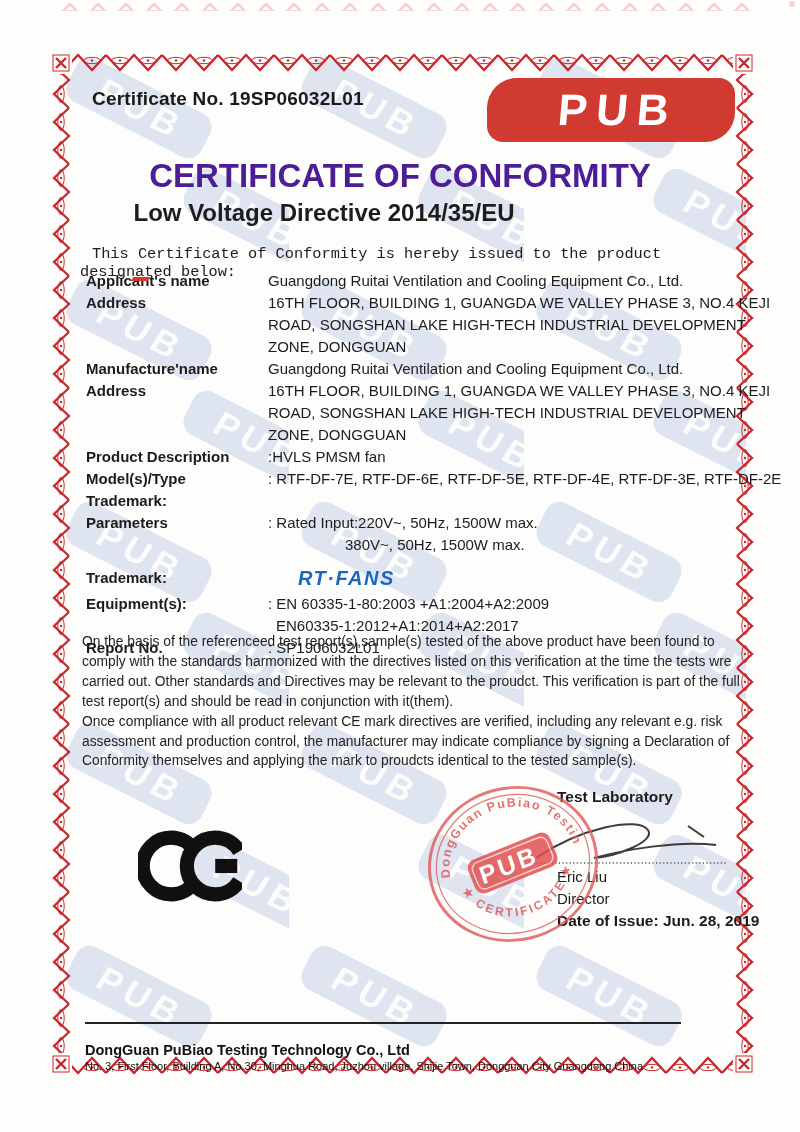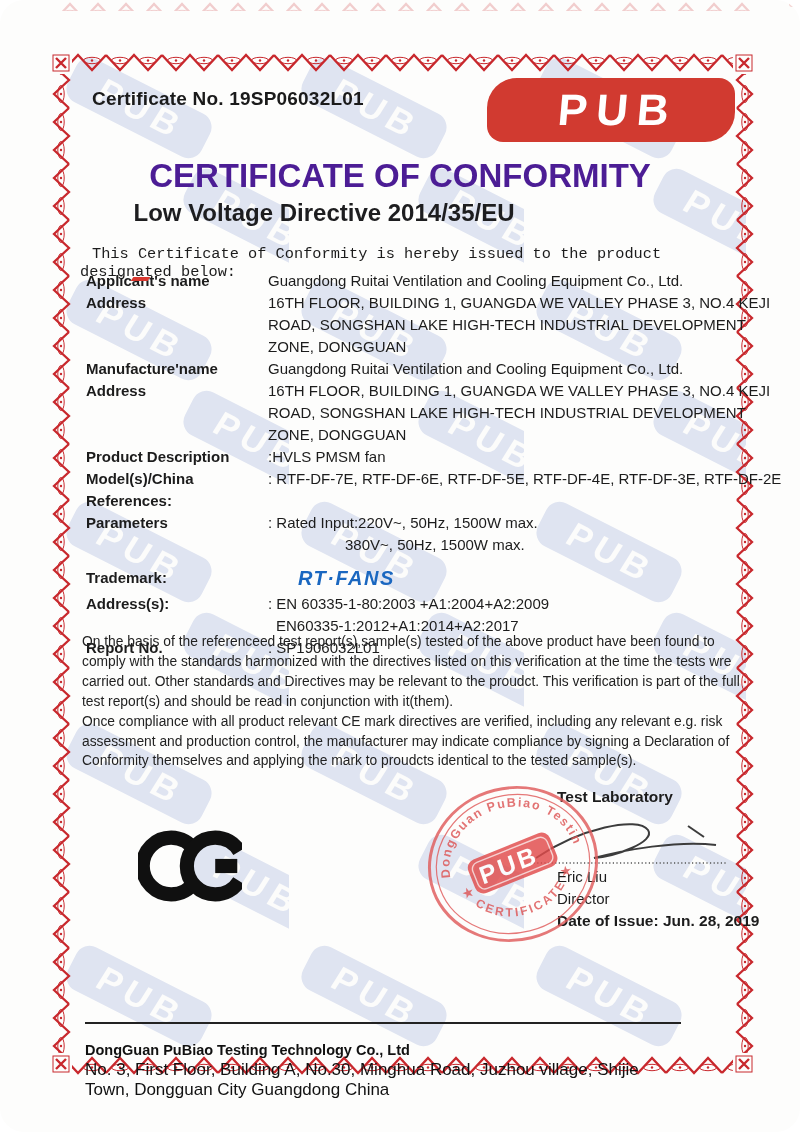--- a/index.html
+++ b/index.html
@@ -1,17 +1,17 @@
 <!DOCTYPE html>
 <html><head>
 <meta charset="utf-8">
 <style>
   html,body{margin:0;padding:0;background:#ffffff;}
   .page{position:relative;width:800px;height:1132px;background:#fdfdfc;overflow:hidden;
-        font-family:"Liberation Sans",sans-serif;color:#1c1c1c;border-radius:24px;}
+        font-family:"Liberation Sans",sans-serif;color:#1c1c1c;}
   svg text{font-family:"Liberation Sans",sans-serif;}
   .abs{position:absolute;}
 
   
   .cert-no{left:92px;top:88px;font-size:19px;font-weight:700;color:#1a1a1a;letter-spacing:.2px;}
   .pub-logo{left:487px;top:78px;width:248px;height:64px;background:#d13a30;
             border-radius:30px 16px 30px 16px;display:flex;align-items:center;justify-content:center;}
   .pub-logo span{color:#fff;font-size:44px;font-weight:700;letter-spacing:9px;transform:skewX(-5deg);padding-left:14px;}
   .title{left:0;top:157px;width:800px;text-align:center;font-size:33px;font-weight:700;color:#4c1d95;}
   .subtitle{left:0;top:199px;width:648px;text-align:center;font-size:24px;font-weight:700;color:#1d1d1f;}
@@ -37,21 +37,21 @@
 
   
   .lab-head{left:557px;top:788px;font-size:15.5px;font-weight:700;}
   .signer{left:557px;top:868px;font-size:15px;}
   .signer-title{left:557px;top:890px;font-size:15px;}
   .date-line{left:557px;top:912px;font-size:15.5px;font-weight:bold;}
 
   
   .footer{left:85px;top:1022px;width:596px;border-top:2.2px solid #222;padding-top:18px;}
   .footer-company{font-size:14.5px;font-weight:700;color:#111;}
-  .footer-address{font-size:17px;margin-top:2px;color:#111;}
+  .footer-address{font-size:11px;margin-top:2px;color:#111;}
 
   .stamp-svg{pointer-events:none;}
 </style>
 </head>
 <body>
 
 <div class="page">
 
   <svg class="abs" style="left:54px;top:56px;" width="692" height="1000" aria-hidden="true">
     <defs>
@@ -160,41 +160,41 @@
         <div class="fline">ZONE, DONGGUAN</div>
       </div>
     </div>
     <div class="frow">
       <div class="flabel">Product Description</div>
       <div class="fval">
           <div class="fline">:HVLS PMSM fan</div>
         </div>
     </div>
     <div class="frow">
-      <div class="flabel">Model(s)/China References:</div>
+      <div class="flabel">Model(s)/Type Trademark:</div>
       <div class="fval">
           <div class="fline">: RTF-DF-7E, RTF-DF-6E, RTF-DF-5E, RTF-DF-4E, RTF-DF-3E, RTF-DF-2E</div>
         </div>
     </div>
     <div class="frow">
       <div class="flabel">Parameters</div>
       <div class="fval">
         <div class="fline">: Rated Input:220V~, 50Hz, 1500W max.</div>
         <div class="fline ind-param">380V~, 50Hz, 1500W max.</div>
       </div>
     </div>
     <div class="frow frow-tm">
       <div class="flabel">Trademark:</div>
       <div class="fval">
         <span class="rtfans">RT·FANS</span>
         <i class="abs rtf-accent" style="position:absolute;"></i>
       </div>
     </div>
     <div class="frow">
-      <div class="flabel">Address(s):</div>
+      <div class="flabel">Equipment(s):</div>
       <div class="fval">
         <div class="fline">: EN 60335-1-80:2003 +A1:2004+A2:2009</div>
         <div class="fline ind-std">EN60335-1:2012+A1:2014+A2:2017</div>
       </div>
     </div>
     <div class="frow">
       <div class="flabel">Report No.</div>
       <div class="fval">
           <div class="fline">: SP1906032L01</div>
         </div>

